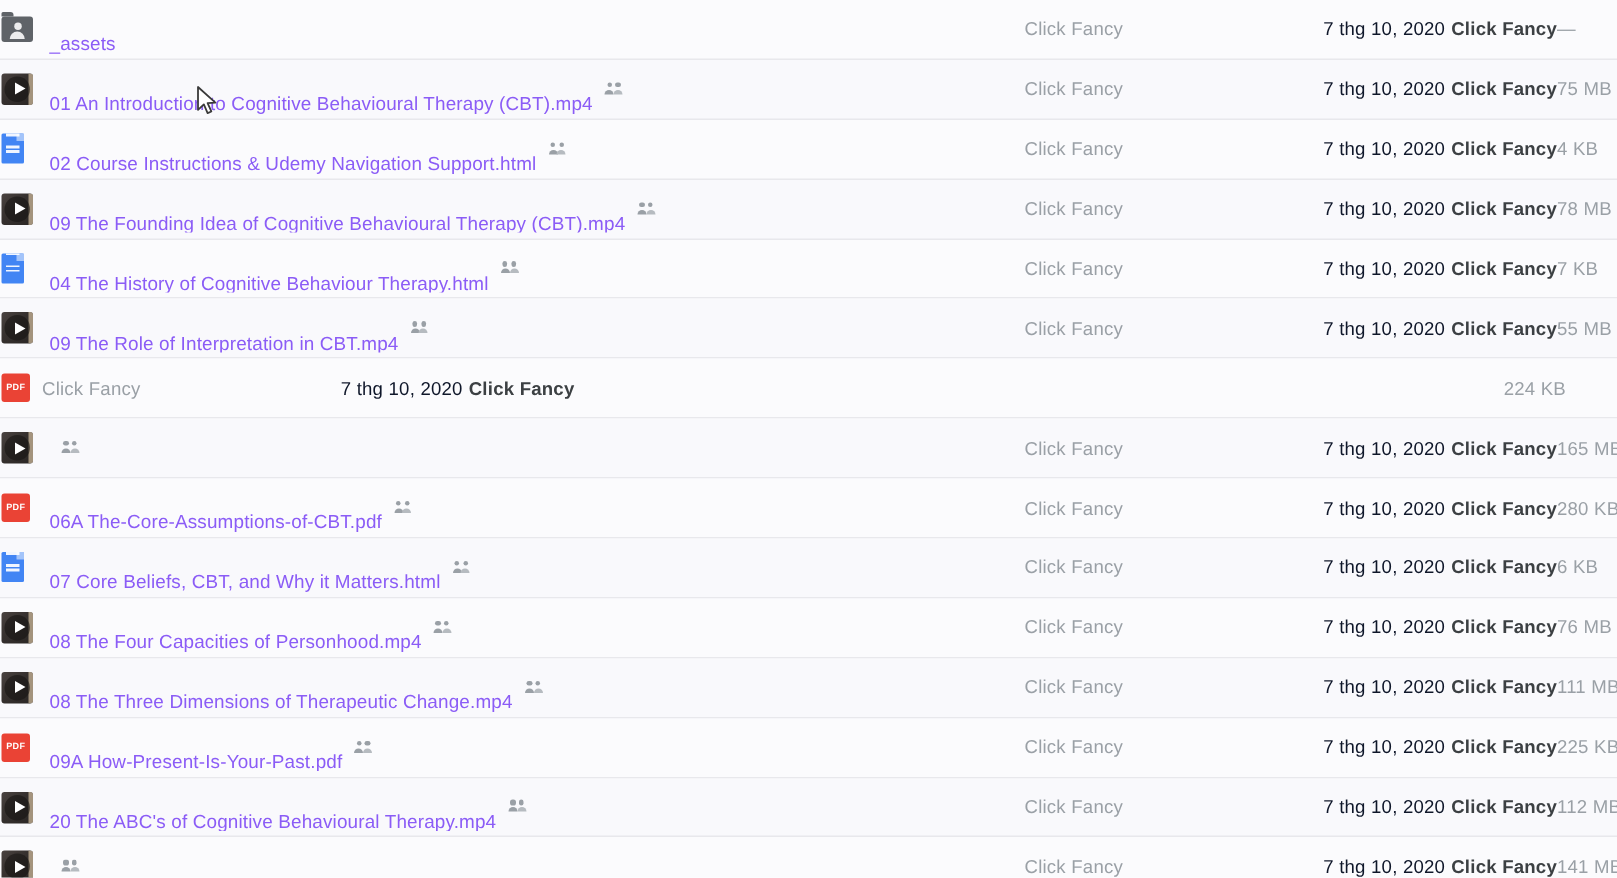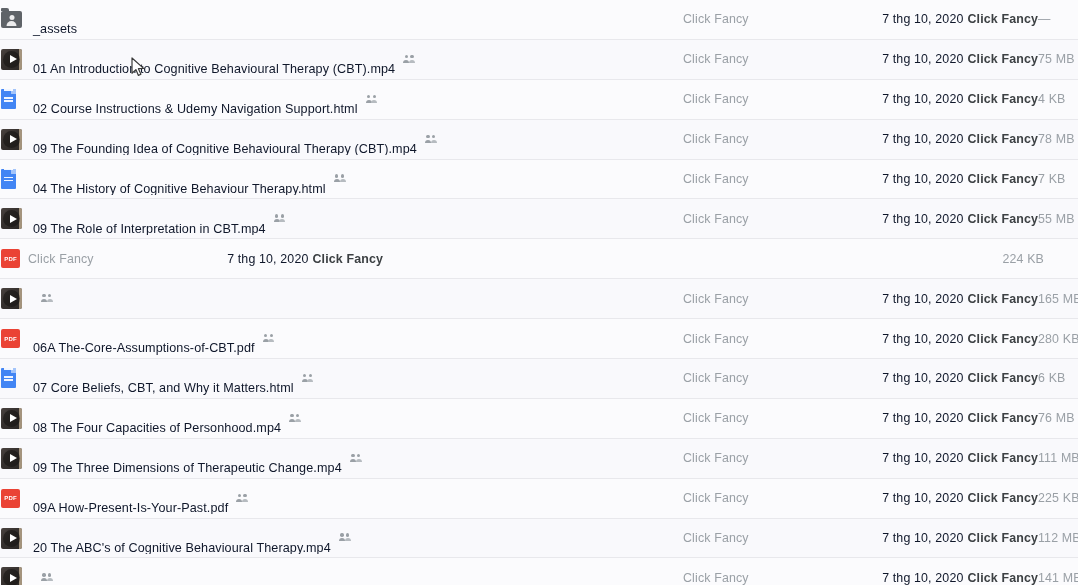--- a/index.html
+++ b/index.html
@@ -182,21 +182,21 @@
     width: 655px;
     display: flex;
     align-items: center;
     overflow: hidden;
     white-space: nowrap;
     padding-left: 5px;
     box-sizing: border-box;
   }
   .name-text {
     font-size: 12.6px;
-    color: #0f172a;
+    color: #8b5cf6;
     letter-spacing: .1px;
     line-height: 1;
     margin-top: 20px;
   }
   .shared-icon {
     display: inline-block;
     position: relative;
     width: 14px;
     height: 10px;
     margin-left: 8px;
@@ -493,21 +493,21 @@
       </div>
       <div class="row alt">
         <div class="icon-cell">
           <span class="ic-video">
             <span class="edge"></span>
             <span class="disc"></span>
             <span class="tri"></span>
           </span>
         </div>
         <div class="name-cell">
-          <span class="name-text">09 The Three Dimensions of Therapeutic Change.mp4</span>
+          <span class="name-text">08 The Three Dimensions of Therapeutic Change.mp4</span>
           <span class="shared-icon">
             <i class="h1"></i>
             <i class="h2"></i>
             <i class="b1"></i>
             <i class="b2"></i>
           </span>
         </div>
         <div class="owner-cell">Click Fancy</div>
         <div class="date-cell"><span class="d">7 thg 10, 2020</span><span class="by">Click Fancy</span></div>
         <div class="size-cell">111 MB</div>

